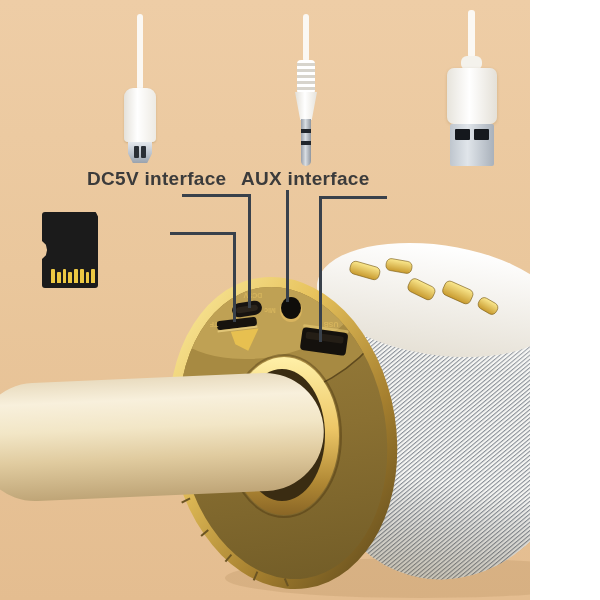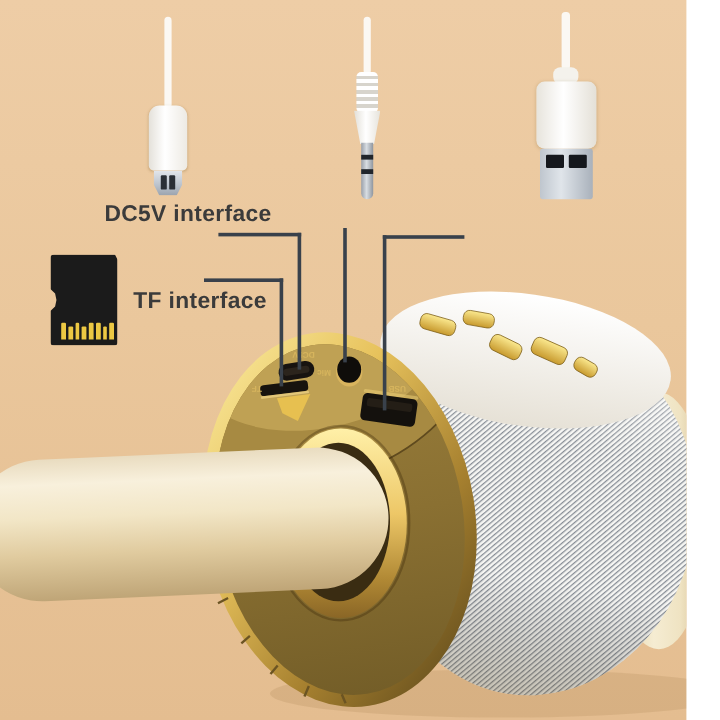--- a/index.html
+++ b/index.html
@@ -1,17 +1,17 @@
 <!DOCTYPE html>
 <html><head>
 <meta charset="utf-8">
 <style>
   html,body{margin:0;padding:0;}
   .stage{
-    position:relative;width:572px;height:600px;overflow:hidden;
+    position:relative;width:530px;height:600px;overflow:hidden;
     background:linear-gradient(180deg,#eecda6 0%,#eac79c 45%,#e4bd90 100%);
     font-family:"Liberation Sans",sans-serif;
   }
   .stage *{position:absolute;box-sizing:border-box;}
   svg.mic{left:0;top:0;z-index:1;}
   .conn{z-index:2;}
   .leader{background:#39414b;z-index:3;}
   .callout{
     z-index:4;font-weight:700;font-size:19px;color:#3b3b3b;
     letter-spacing:.3px;white-space:nowrap;
@@ -240,15 +240,15 @@
 
   <div class="leader" style="left:182px;top:194px;width:69px;height:3px;"></div>
   <div class="leader" style="left:248px;top:194px;width:3px;height:114px;"></div>
   <div class="leader" style="left:286px;top:190px;width:3px;height:112px;"></div>
   <div class="leader" style="left:319px;top:196px;width:68px;height:3px;"></div>
   <div class="leader" style="left:319px;top:196px;width:3px;height:146px;"></div>
   <div class="leader" style="left:170px;top:232px;width:66px;height:3px;"></div>
   <div class="leader" style="left:233px;top:232px;width:3px;height:90px;"></div>
 
   <div class="callout" style="left:87px;top:168px;">DC5V interface</div>
-  <div class="callout" style="left:111px;top:241px;">TF interface</div>
+  <div class="callout" style="left:241px;top:168px;">AUX interface</div>
 
 </div>
 
 </body></html>

